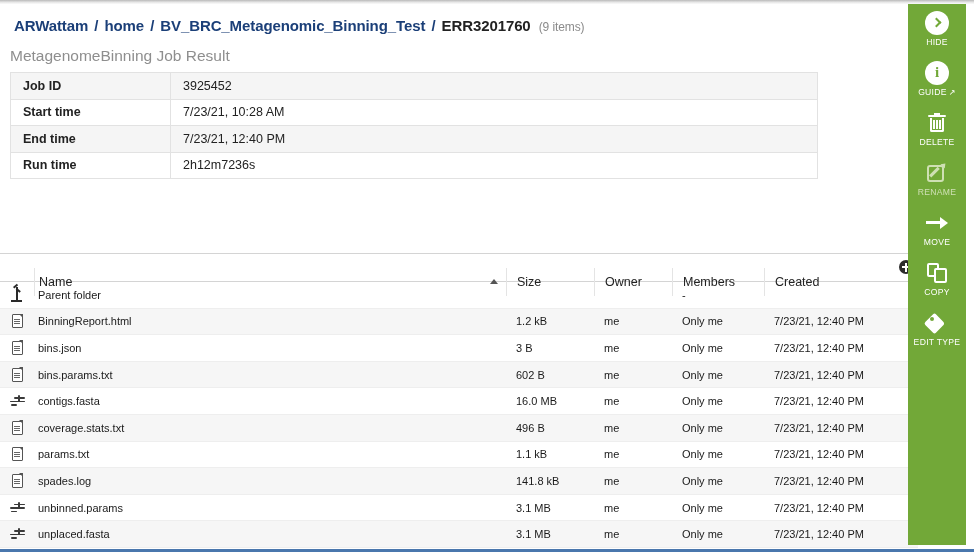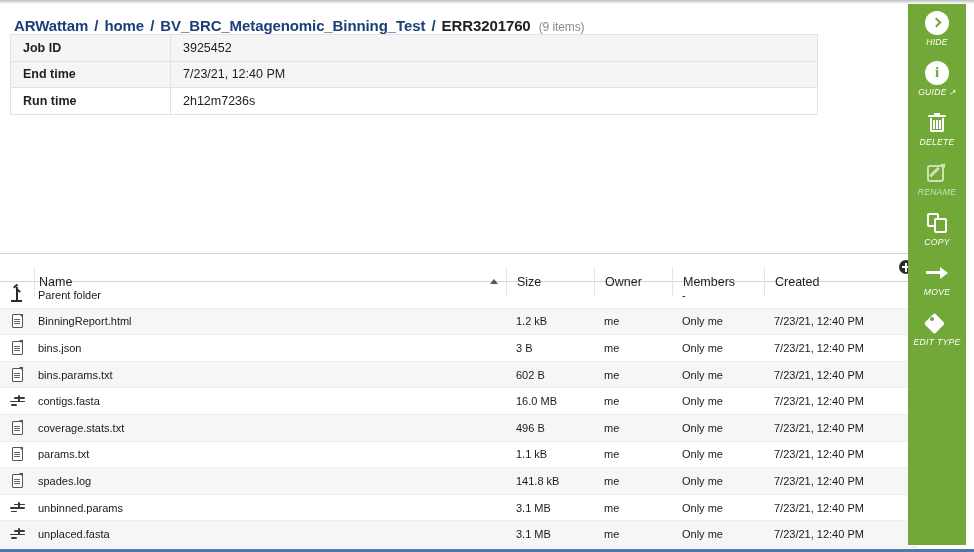--- a/index.html
+++ b/index.html
@@ -183,21 +183,21 @@
   .side-btn {
     width:58px; height:50px;
     display:flex; flex-direction:column; align-items:center; justify-content:flex-start;
     padding-top: 5px;
     cursor:pointer; color:#ffffff;
   }
   .side-btn.disabled { color: #cfe0b4; }
   .side-ico { height: 27px; display:flex; align-items:center; justify-content:center; }
   .side-label {
     font-size: 8.6px; letter-spacing:0.3px; margin-top:1px;
-    display:flex; align-items:center; gap:2px; white-space:nowrap;font-style:italic;
+    display:flex; align-items:center; gap:2px; white-space:nowrap;
   }
   .ext-link { font-size:8px; }
 
   
   .circ {
     width:24px;height:24px;border-radius:50%;
     background:#fff; display:flex;align-items:center;justify-content:center;
     color:#72a838; font-weight:bold;
   }
   .chev {
@@ -266,26 +266,31 @@
       <a class="crumb-link" href="#">ARWattam</a>
       <span class="crumb-sep">/</span>
       <a class="crumb-link" href="#">home</a>
       <span class="crumb-sep">/</span>
       <a class="crumb-link" href="#">BV_BRC_Metagenomic_Binning_Test</a>
       <span class="crumb-sep">/</span>
       <span class="crumb-current">ERR3201760</span>
       <span class="crumb-count">(9 items)</span>
     </div>
 
+    <div class="job-title">MetagenomeBinning Job Result</div>
 
     <table class="job-table">
       <tbody>
         <tr class="odd">
           <td class="label">Job ID</td>
           <td class="value">3925452</td>
+        </tr>
+        <tr class="even">
+          <td class="label">Start time</td>
+          <td class="value">7/23/21, 10:28 AM</td>
         </tr>
         <tr class="odd">
           <td class="label">End time</td>
           <td class="value">7/23/21, 12:40 PM</td>
         </tr>
         <tr class="even">
           <td class="label">Run time</td>
           <td class="value">2h12m7236s</td>
         </tr>
       </tbody>
@@ -511,40 +516,40 @@
             <span class="box"></span>
             <span class="pen"></span>
             <span class="tip"></span>
           </span>
       </span>
       <span class="side-label">RENAME</span>
     </div>
 
     <div class="side-btn">
       <span class="side-ico">
+        <span class="arrow">
+            <span class="shaft"></span>
+            <span class="head"></span>
+          </span>
+      </span>
+      <span class="side-label">MOVE</span>
+    </div>
+
+    <div class="side-btn">
+      <span class="side-ico">
         <span class="copy">
             <span class="p1"></span>
             <span class="p2"></span>
           </span>
       </span>
       <span class="side-label">COPY</span>
     </div>
 
     <div class="side-btn">
       <span class="side-ico">
-        <span class="arrow">
-            <span class="shaft"></span>
-            <span class="head"></span>
-          </span>
-      </span>
-      <span class="side-label">MOVE</span>
-    </div>
-
-    <div class="side-btn">
-      <span class="side-ico">
         <span class="tag">
             <span class="body"></span>
             <span class="hole"></span>
           </span>
       </span>
       <span class="side-label">EDIT TYPE</span>
     </div>
   </div>
 
   <div class="bottom-rule"></div>

